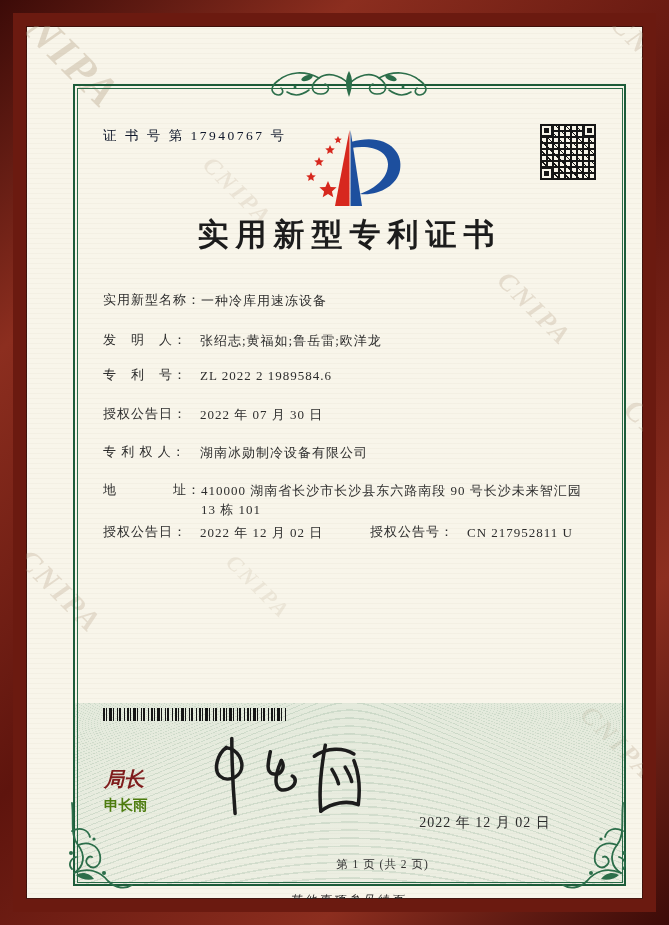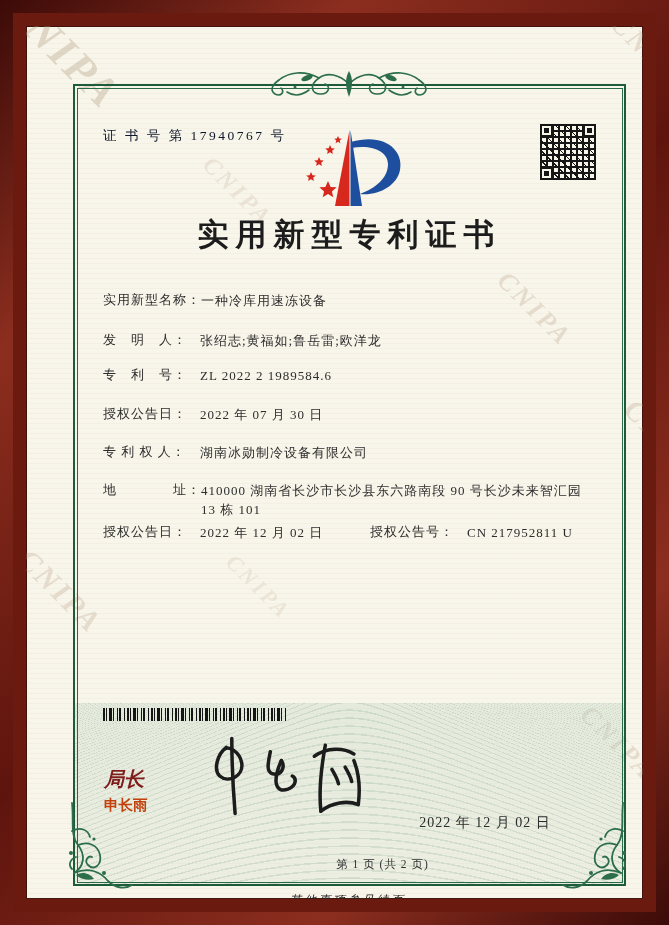--- a/index.html
+++ b/index.html
@@ -68,21 +68,21 @@
   .paras p{margin:0;text-indent:2em;font-style:italic;}
   .barcode{
     position:absolute;left:77px;top:682px;width:183px;height:13px;
     background:repeating-linear-gradient(90deg,
       #151515 0 2px,transparent 2px 3px,#151515 3px 4px,transparent 4px 6px,
       #151515 6px 9px,transparent 9px 10px,#151515 10px 11px,transparent 11px 14px,
       #151515 14px 15px,transparent 15px 16px,#151515 16px 18px,transparent 18px 21px,
       #151515 21px 22px,transparent 22px 24px);
   }
   .signer-title{position:absolute;left:78px;top:740px;font-family:"Liberation Sans","DejaVu Sans",sans-serif;font-size:20px;font-weight:700;color:#7f1d1d;font-style:italic;}
-  .signer-name{position:absolute;left:78px;top:770px;font-family:"Liberation Sans","DejaVu Sans",sans-serif;font-size:14.5px;font-weight:700;color:#c2410c;}
+  .signer-name{position:absolute;left:78px;top:770px;font-family:"Liberation Sans","DejaVu Sans",sans-serif;font-size:14.5px;font-weight:700;color:#4d7c0f;}
   .sig{position:absolute;left:165px;top:706px;width:185px;height:88px;}
   .issue-date{position:absolute;left:354px;top:788px;width:210px;text-align:center;font-size:14px;color:#2b2b2b;letter-spacing:1px;}
   .pagination{position:absolute;left:47px;top:831px;width:553px;text-align:center;font-size:11.5px;color:#333;letter-spacing:1px;margin-left:33px;}
   .footer-note{position:absolute;left:0;top:866px;width:643px;text-align:center;font-size:12px;color:#222;letter-spacing:2.5px;font-style:italic;}
 </style>
 </head>
 <body>
 
 <div class="frame">
   <div class="paper">

